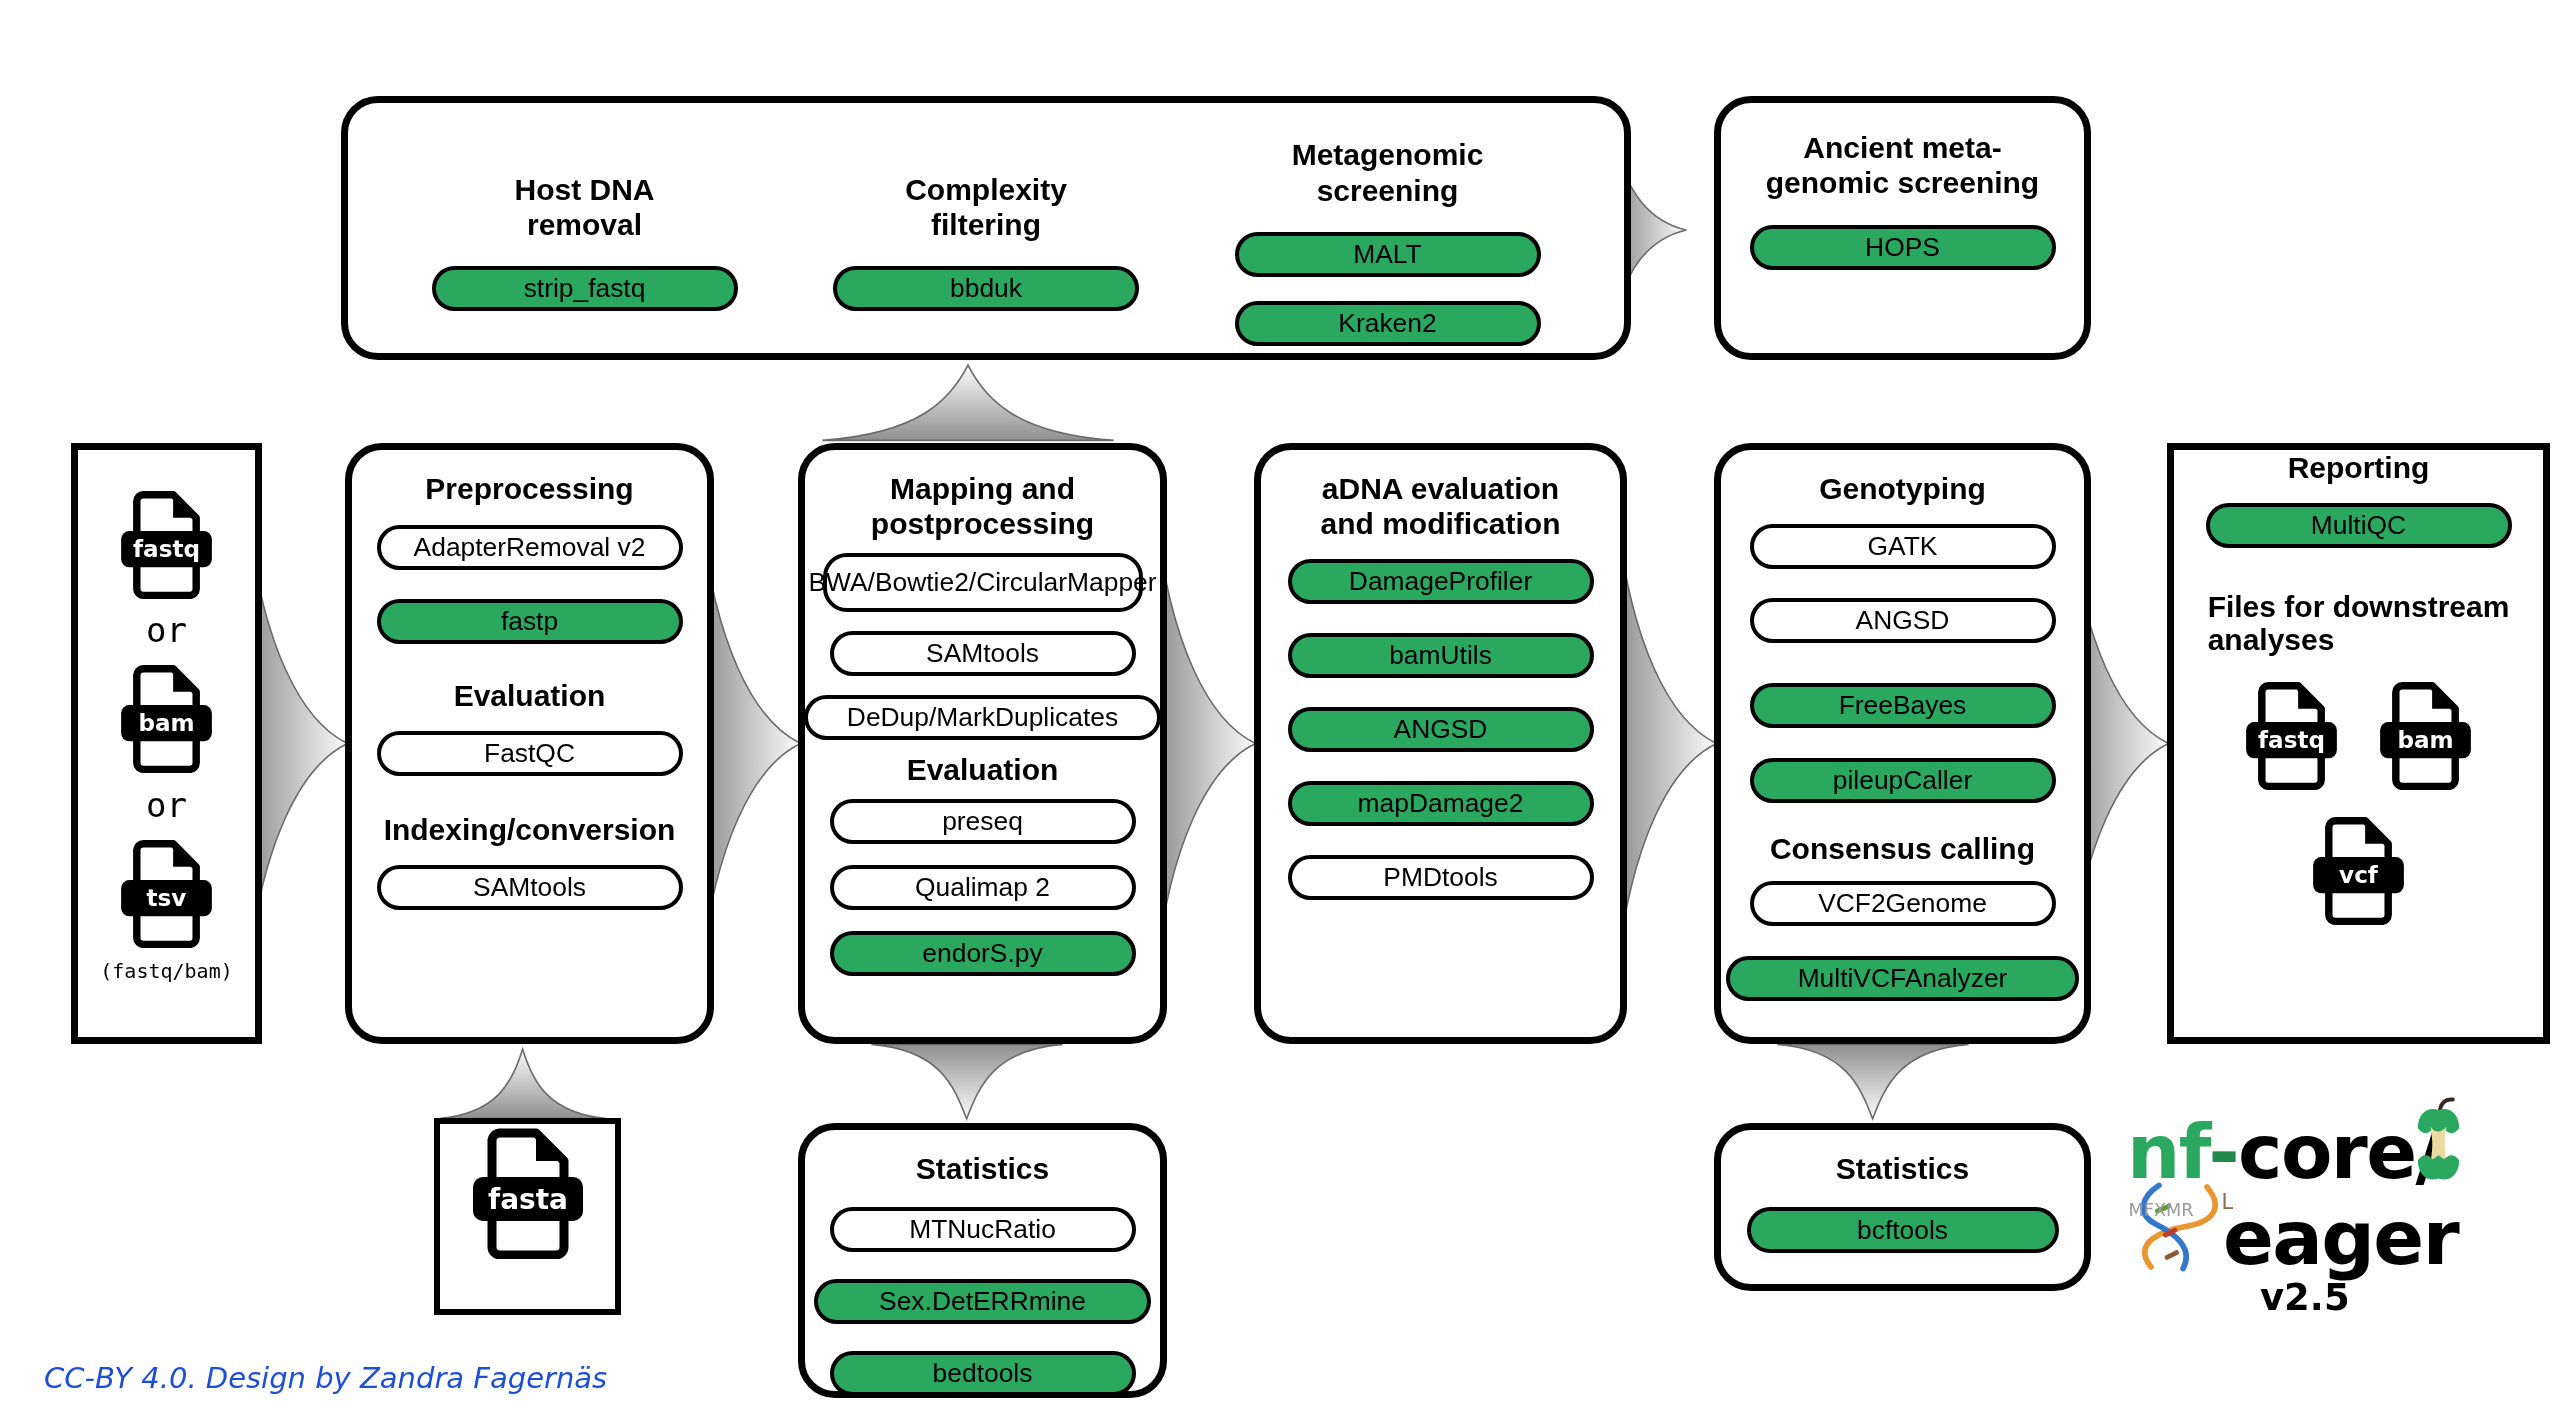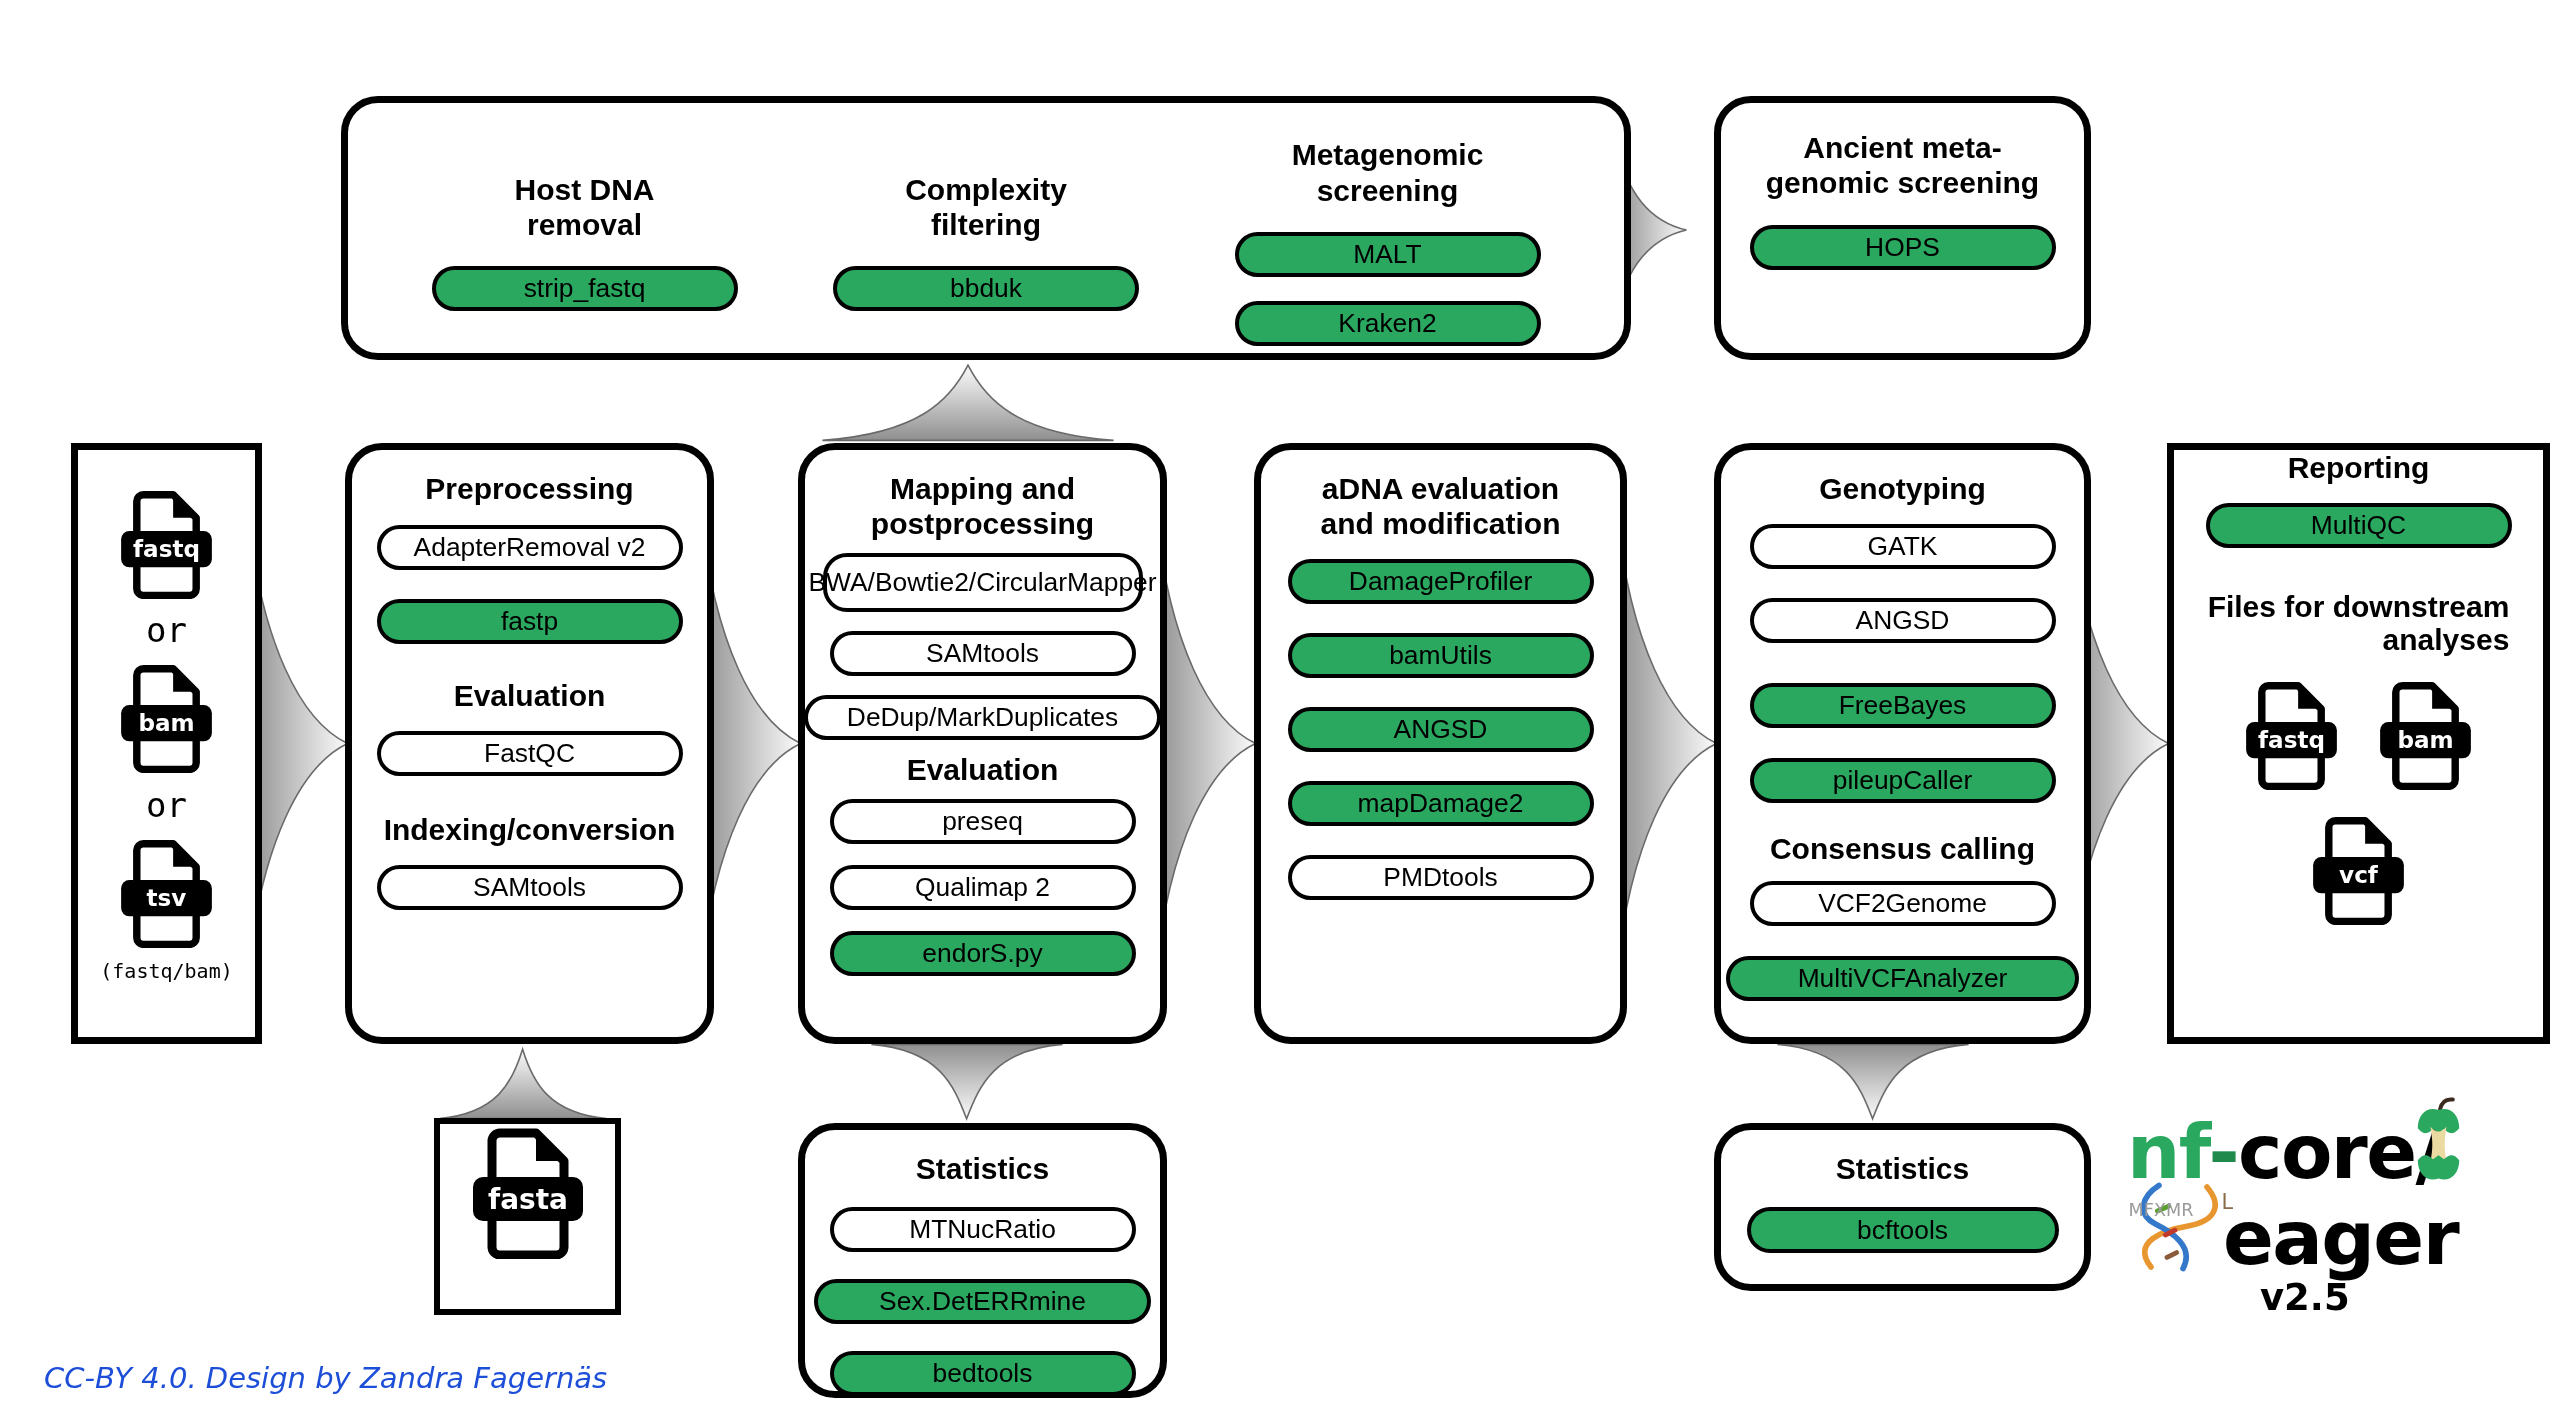--- a/index.html
+++ b/index.html
@@ -2,21 +2,21 @@
 <html style="--green: #2aa860;font-size:13px"><head>
 <meta charset="utf-8">
 <style>
   html,body{margin:0;padding:0;background:#fff;}
   #canvas{position:relative;width:2576px;height:1403px;background:#fff;overflow:hidden;
           font-family:"Liberation Sans",sans-serif;color:#000;}
   .box{position:absolute;box-sizing:border-box;background:#fff;border:7.2px solid #000;
        border-radius:37px;display:flex;flex-direction:column;align-items:center;z-index:2;}
   .sq{border-radius:0;}
   .title{font-weight:bold;font-size:30px;line-height:1.18;text-align:center;white-space:nowrap;}
-  .sub{font-weight:bold;font-size:30px;line-height:1.1;text-align:right;white-space:nowrap;}
+  .sub{font-weight:bold;font-size:30px;line-height:1.1;text-align:left;white-space:nowrap;}
   .pill{box-sizing:border-box;width:306px;height:45px;border:4px solid #000;border-radius:24px;
         background:#fff;display:flex;align-items:center;justify-content:center;
         font-size:26.4px;line-height:1.1;flex:none;white-space:nowrap;}
   .pill.green{background:var(--green,#2aa860);}
   .pill.two{height:59px;flex-direction:row;}
   .arrow{position:absolute;z-index:1;}
   .col{display:flex;flex-direction:column;align-items:center;width:385px;padding-top:27px;}
   .orline{font-family:"DejaVu Sans Mono",monospace;font-size:34px;margin:11.2px 0;}
   .caption{font-family:"DejaVu Sans Mono",monospace;font-size:20px;margin-top:11.2px;}
   .flabel{font:700 28px "DejaVu Sans",sans-serif;fill:#fff;}

